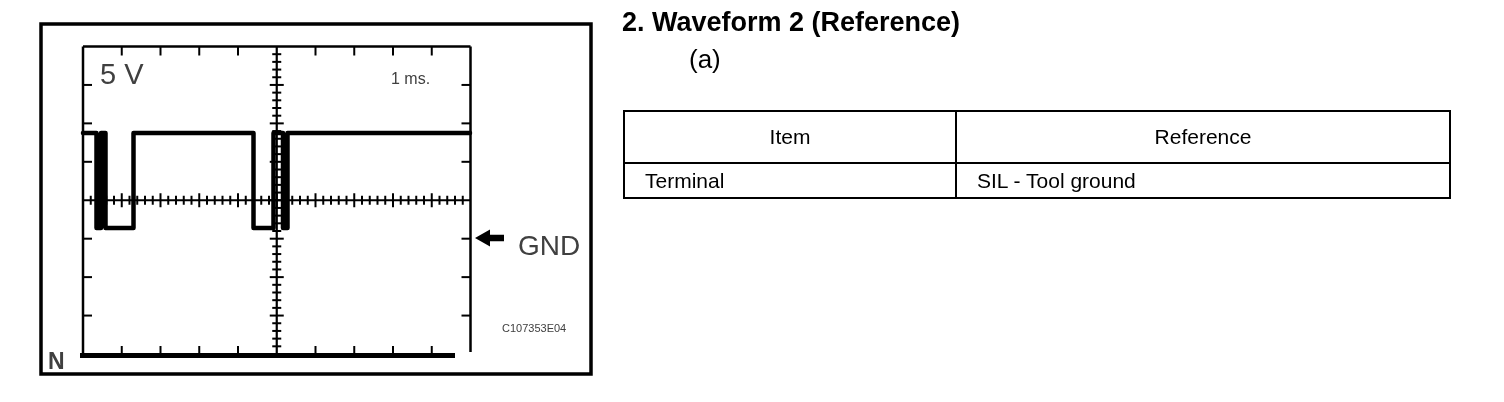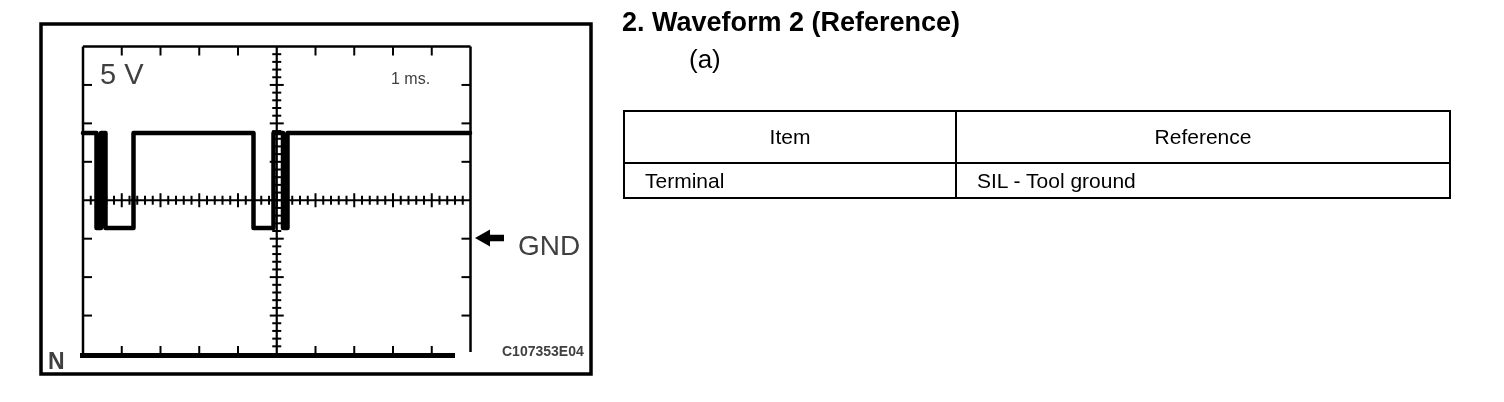--- a/index.html
+++ b/index.html
@@ -26,21 +26,21 @@
   .lbl {
     position: absolute;
     white-space: nowrap;
     line-height: 1;
     color: #404040;
   }
   .lbl-5v      { left: 100px; top: 60px;  font-size: 29px; }
   .lbl-1ms     { left: 391px; top: 71px;  font-size: 16px; }
   .lbl-gnd     { left: 510px; top: 232px; font-size: 28px; margin-left: 8px; }
   .lbl-n       { left: 48px;  top: 350px; font-size: 23px; font-weight: bold; }
-  .lbl-code    { left: 502px; top: 344px; font-size: 14px; font-weight: bold; }
+  .lbl-code    { left: 502px; top: 323px; font-size: 11px; }
 
   .heading-number {
     position: absolute; left: 622px; top: 8px;
     font-size: 27px; font-weight: bold; line-height: 1.1;
   }
   .heading-title {
     position: absolute; left: 652px; top: 8px;
     font-size: 27px; font-weight: bold; line-height: 1.1;
   }
   .sub-letter {

